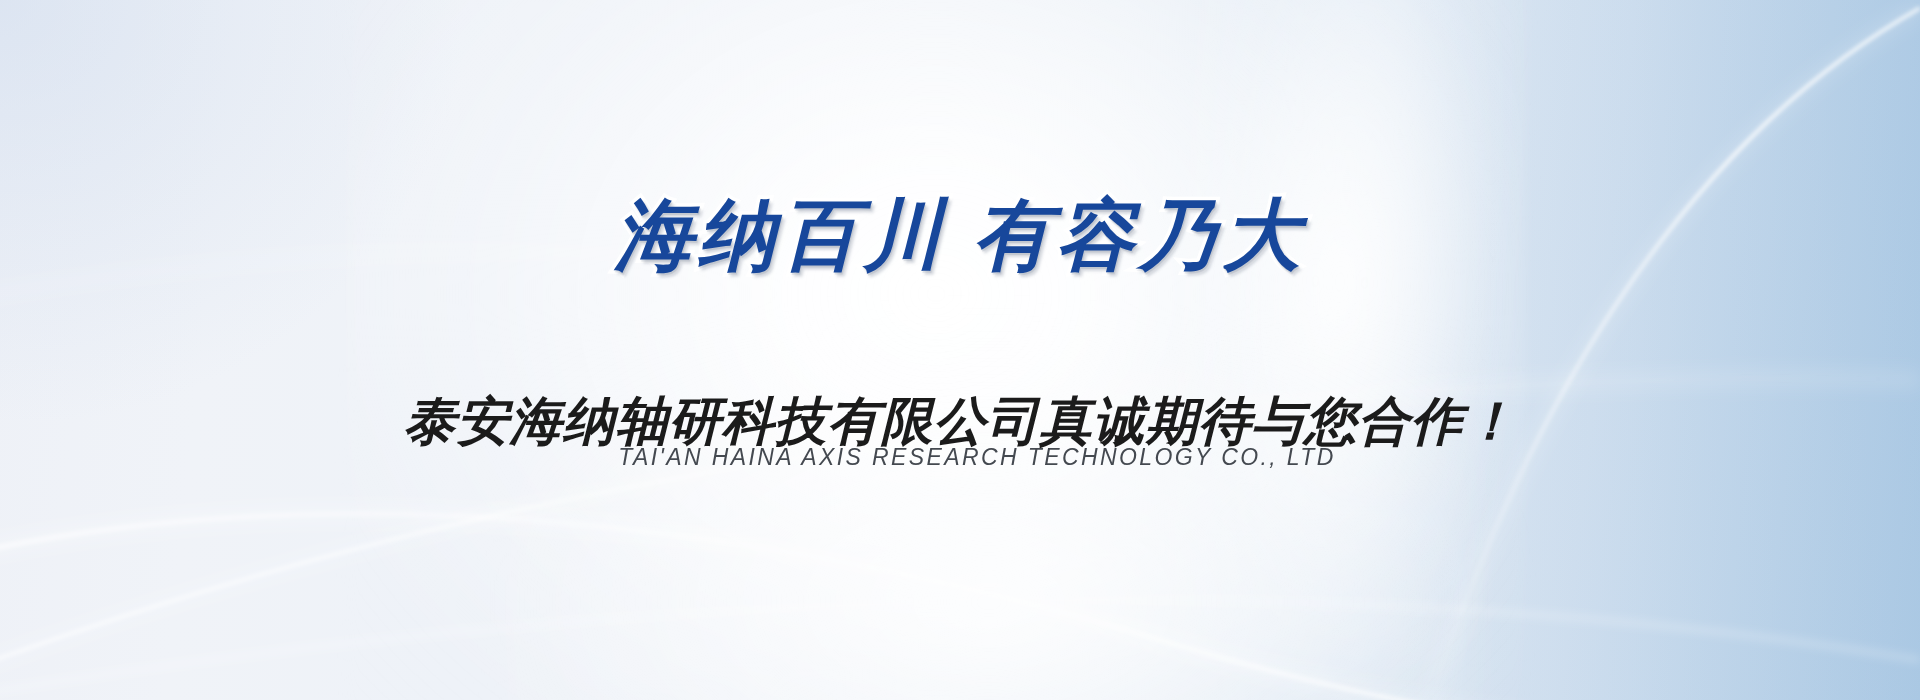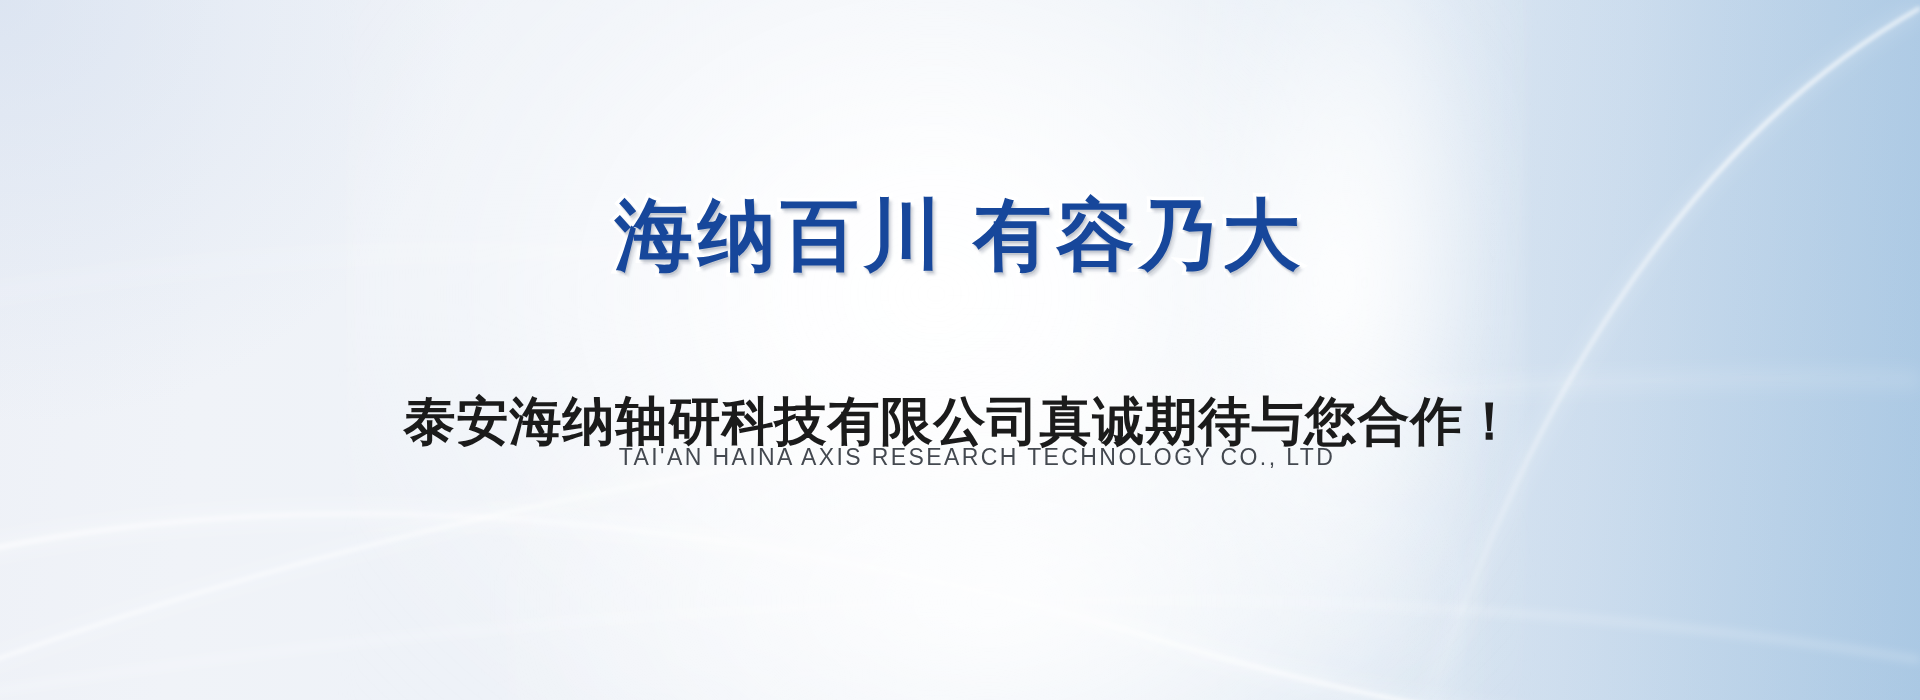--- a/index.html
+++ b/index.html
@@ -120,20 +120,21 @@
   
   .content {
     position: absolute;
     left: 0;
     top: 0;
     width: 1920px;
     height: 700px;
     display: flex;
     flex-direction: column;
     align-items: center;
+    font-style: italic;
   }
 
   .headline {
     position: absolute;
     top: 196px;
     left: 0;
     width: 1920px;
     text-align: center;
     font-size: 78px;
     line-height: 1.0;

